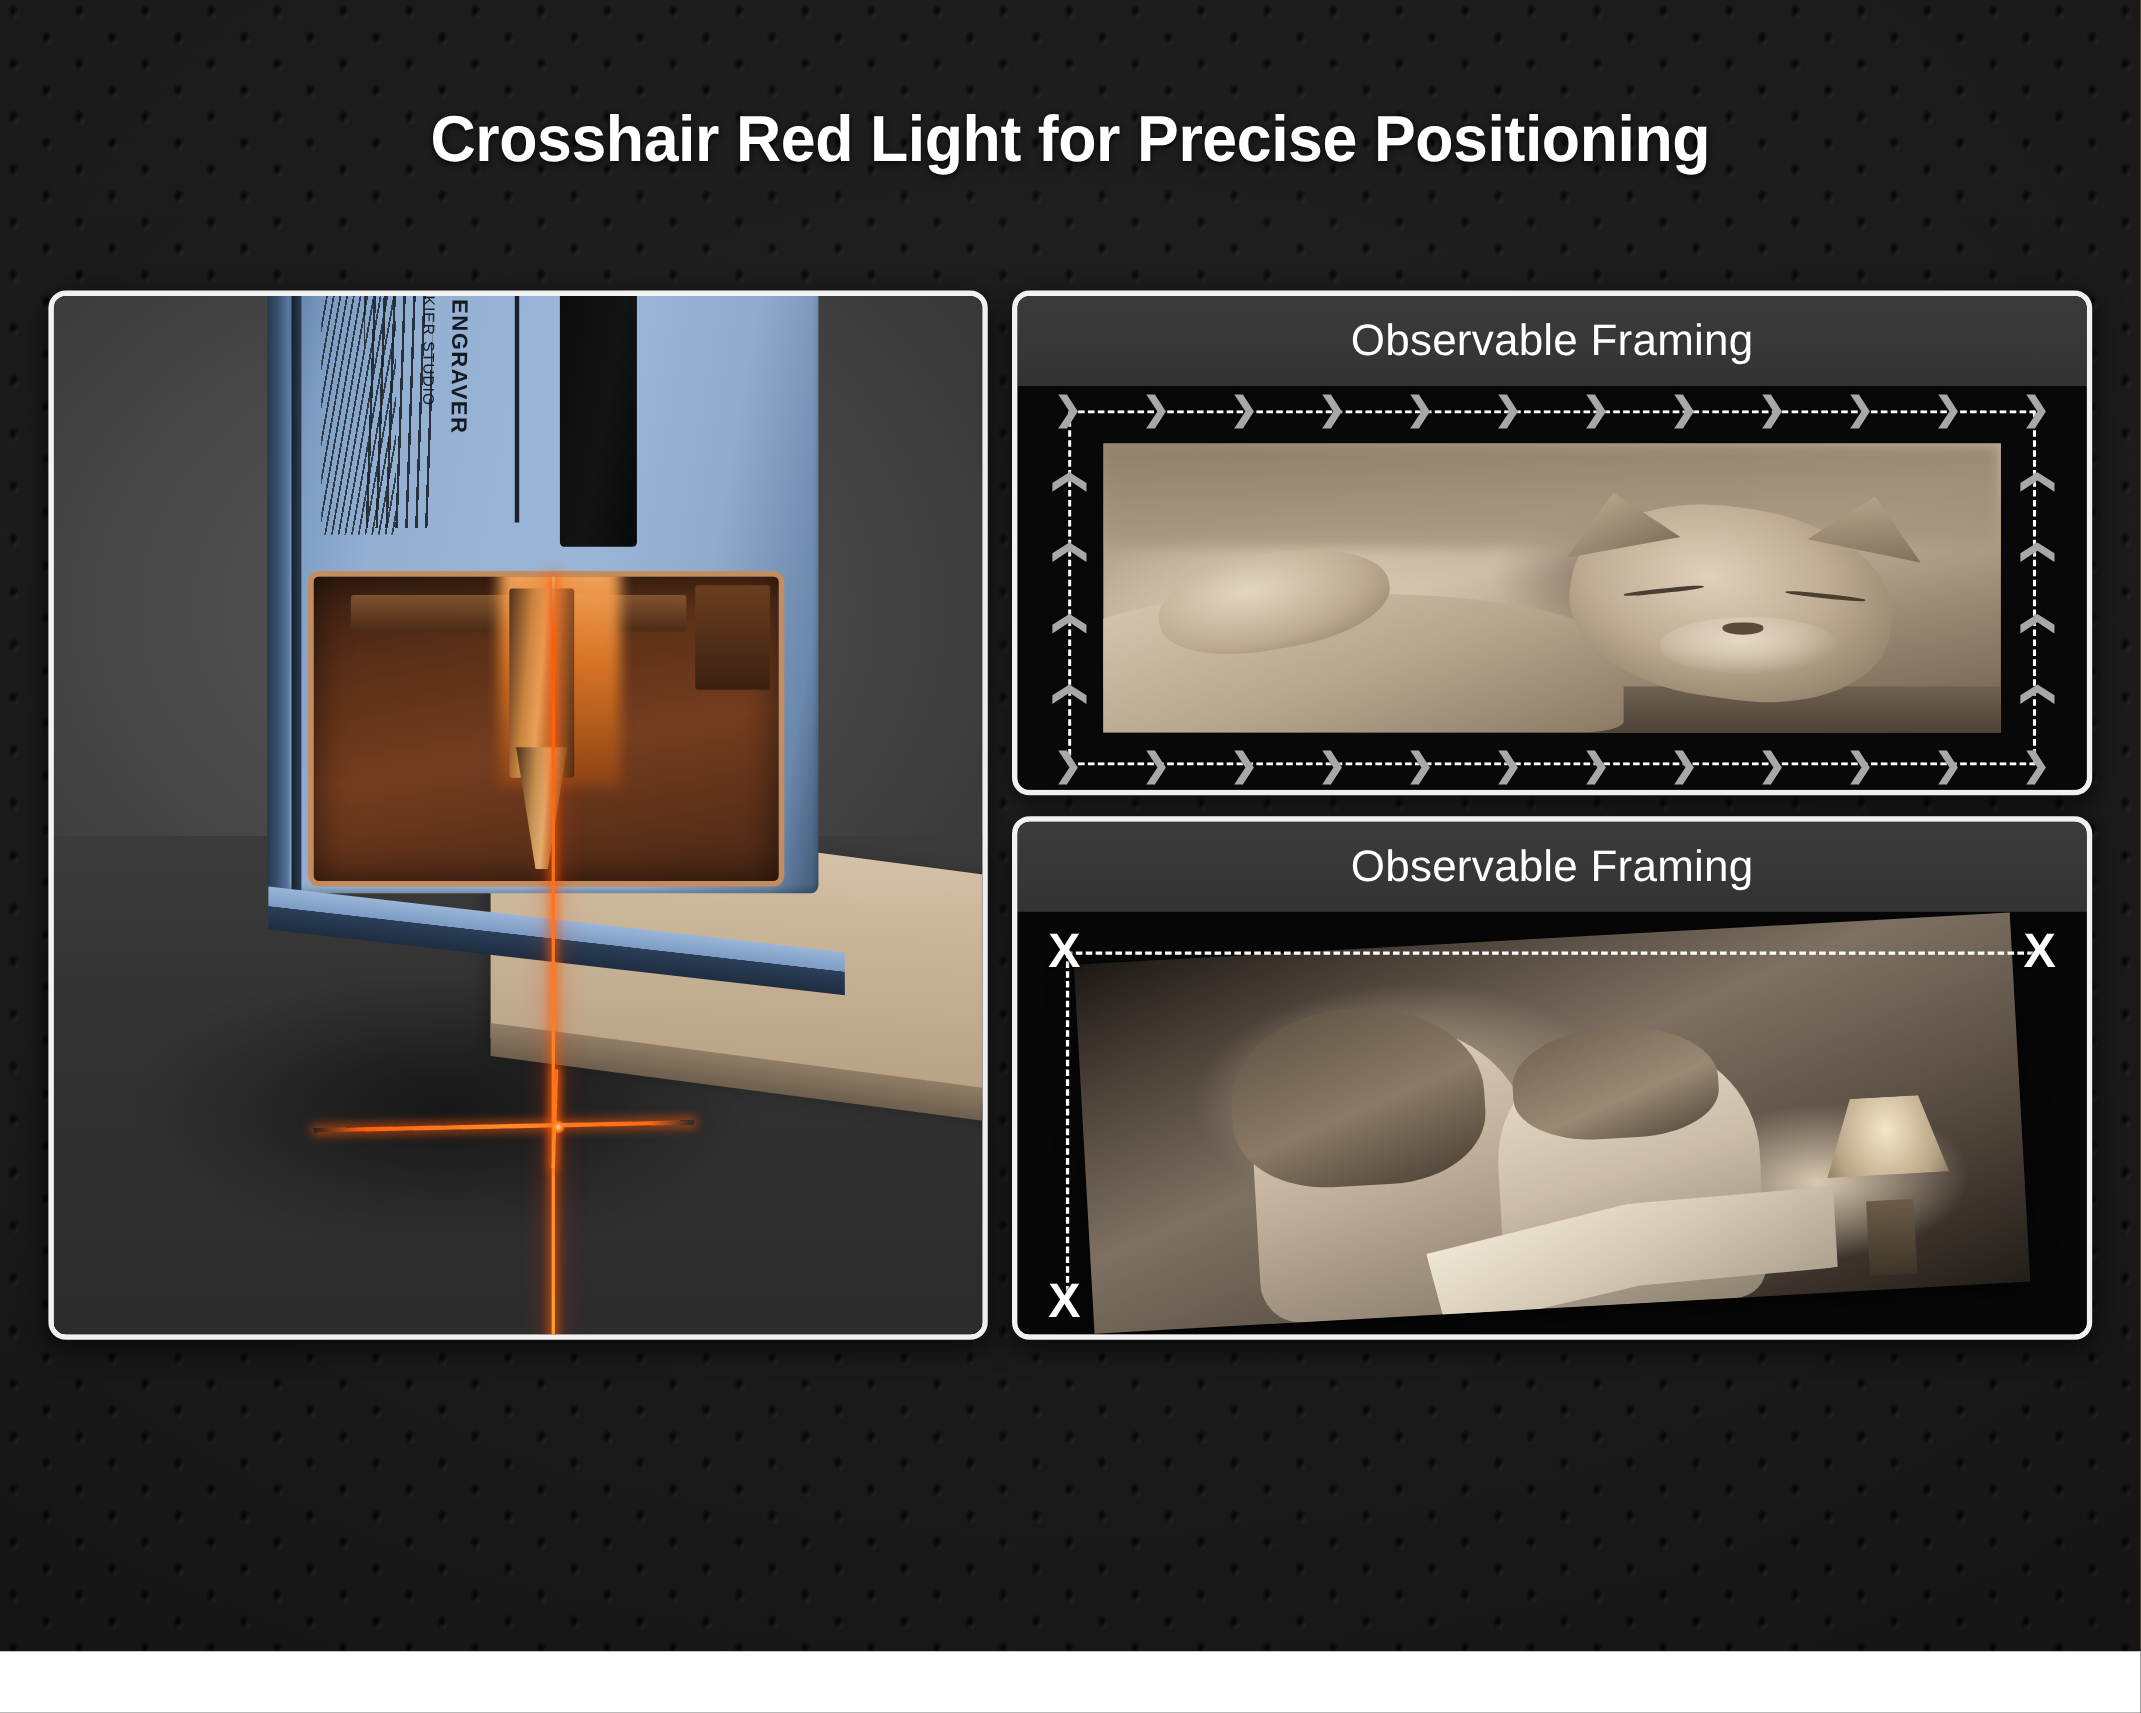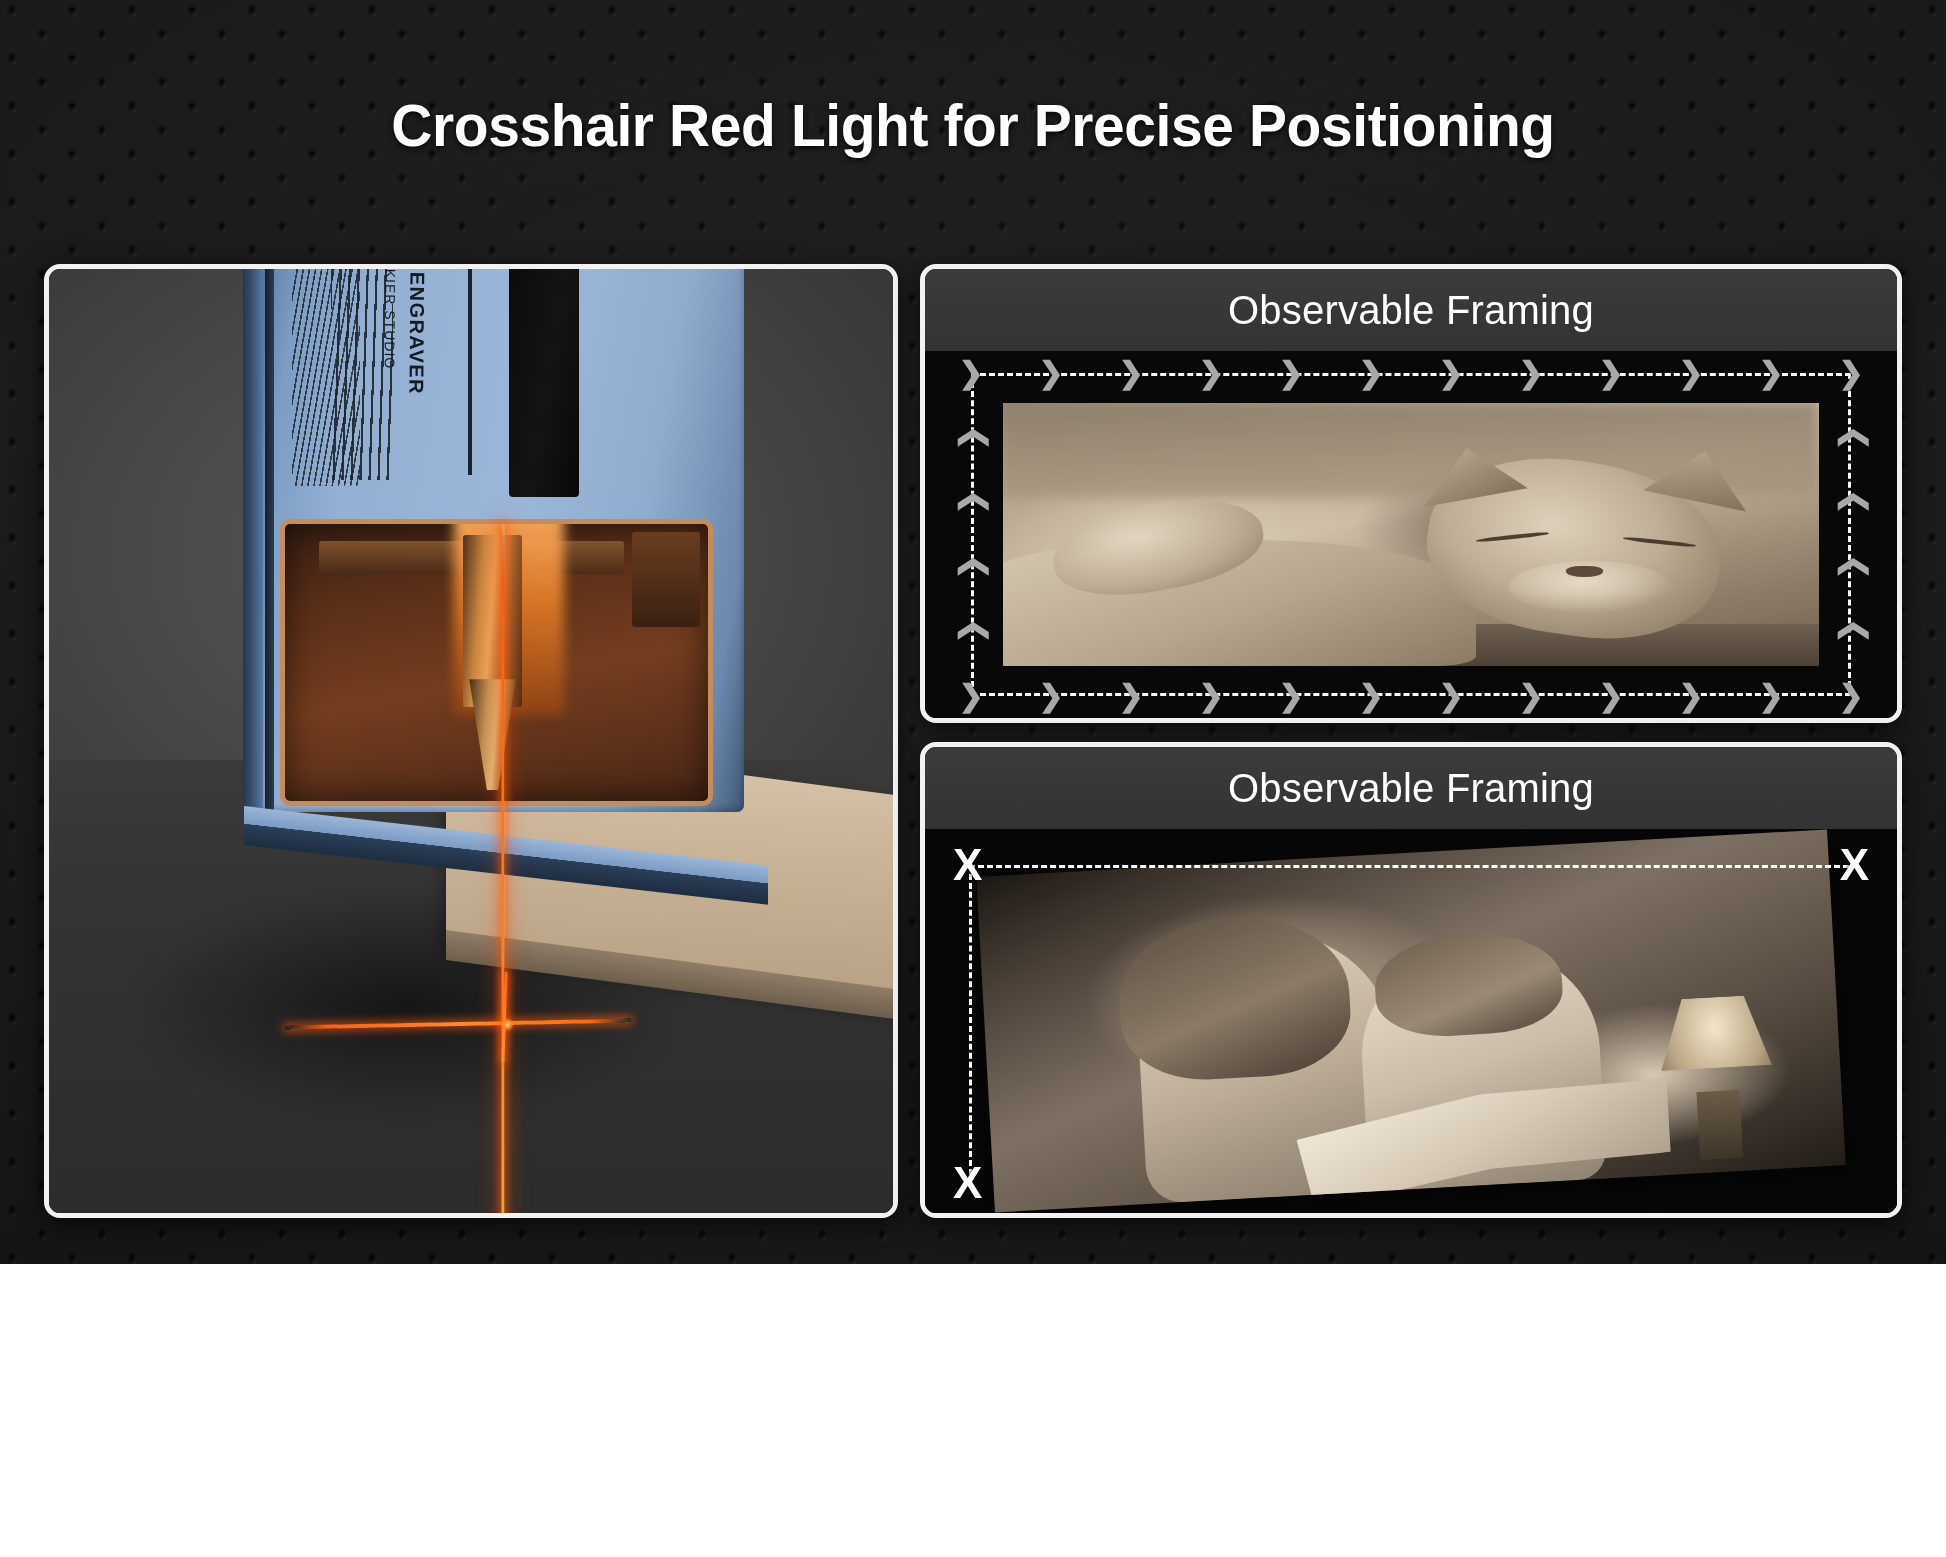--- a/index.html
+++ b/index.html
@@ -5,21 +5,21 @@
   * { margin:0; padding:0; box-sizing:border-box; }
 
   html,body{
     width:1946px; height:1557px;
     overflow:hidden;
     font-family:"Liberation Sans", sans-serif;
   }
 
   #stage{
     position:relative;
-    width:1946px; height:1264px;
+    width:1946px; height:1501px;
     background-color:#a16207;
   }
 
   
   #bg-texture{
     position:absolute; inset:0;
     background-color:#151515;
     background-image:
       radial-gradient(ellipse 7px 9px at 12px 10px, rgba(0,0,0,.95) 0%, rgba(0,0,0,0) 72%),
       radial-gradient(ellipse 7px 9px at 42px 34px, rgba(0,0,0,.95) 0%, rgba(0,0,0,0) 72%),

